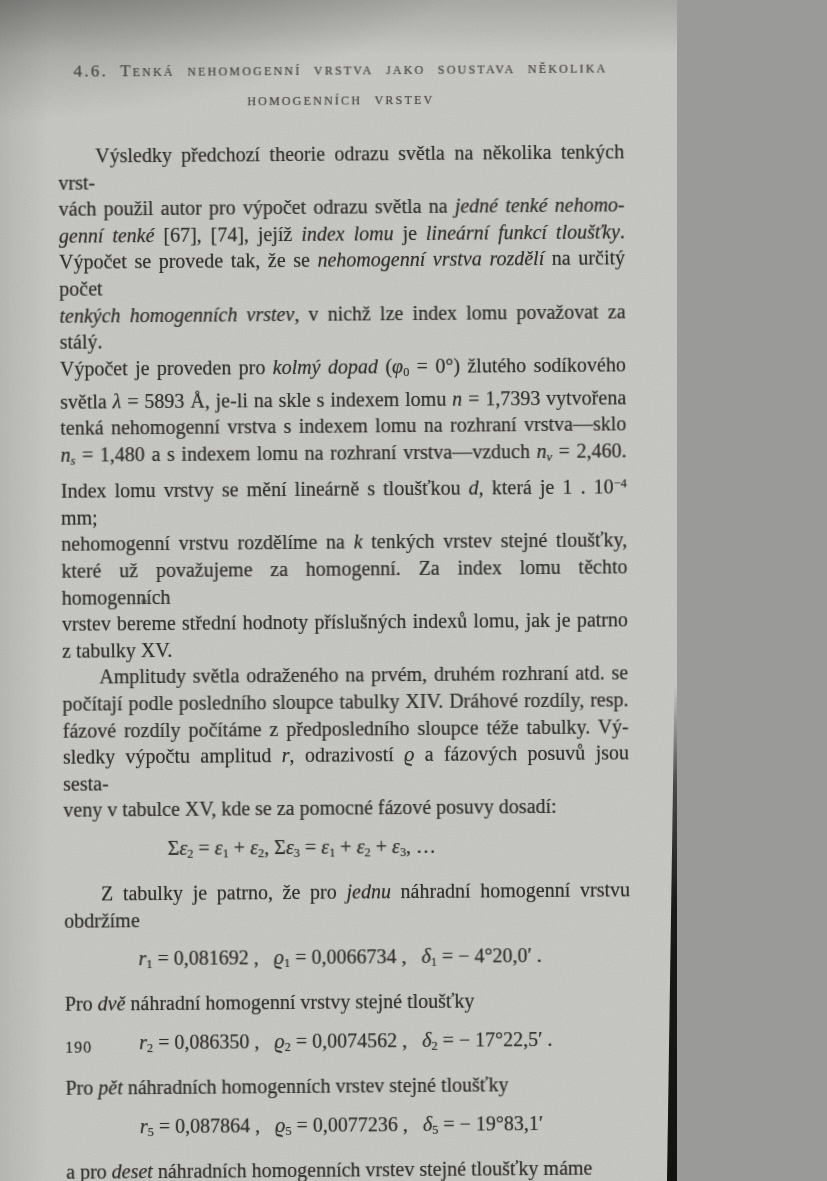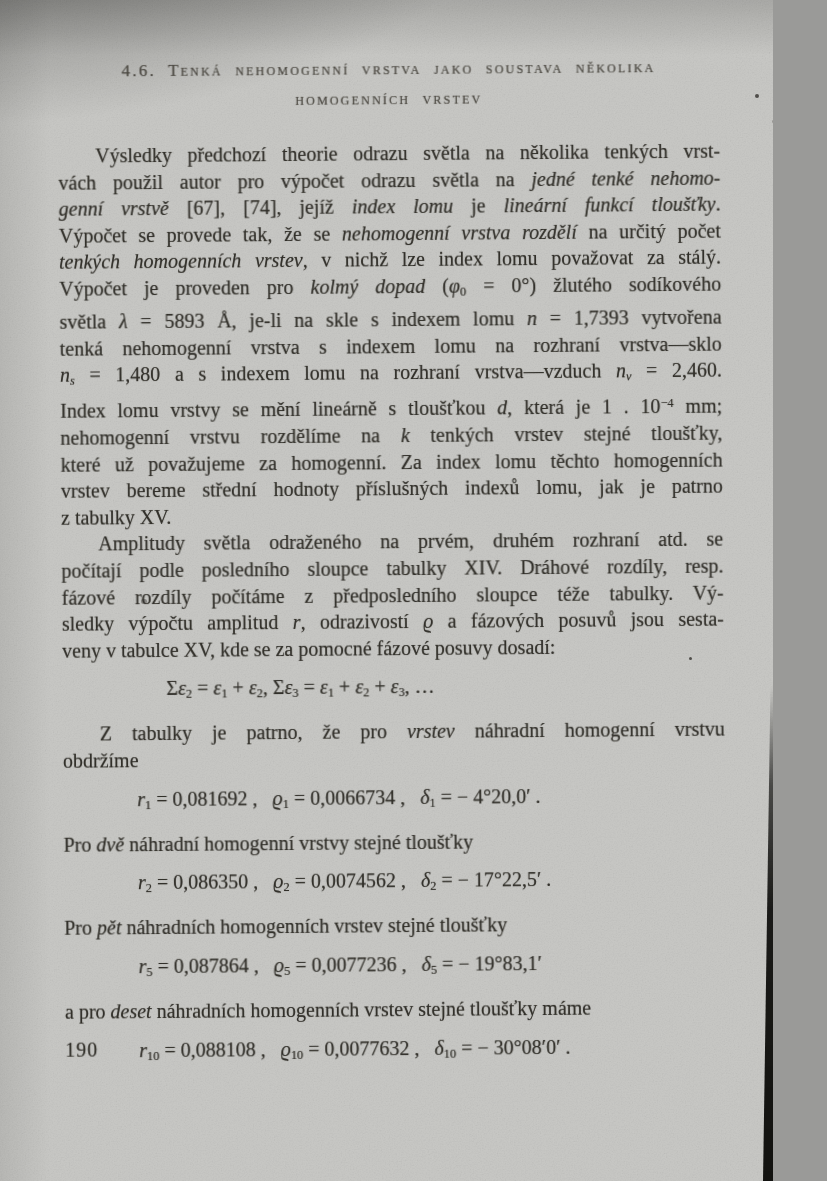--- a/index.html
+++ b/index.html
@@ -1,17 +1,17 @@
 <!DOCTYPE html>
 <html lang="cs"><head>
 <meta charset="utf-8">
 <style>
   html,body { margin:0; padding:0; background:#9a9a98; }
   .page {
-    position:relative; width:773px; height:1181px; overflow:hidden;
+    position:relative; width:677px; height:1181px; overflow:hidden;
     font-family:"Liberation Serif","DejaVu Serif",serif;
     background-color:#c9c9c6;
     background-image:
       radial-gradient(1000px 420px at -8% -10%, rgba(22,22,20,0.55), rgba(22,22,20,0) 58%),
       linear-gradient(to bottom, rgba(35,35,32,0.18), rgba(35,35,32,0) 55px),
       linear-gradient(to right, rgba(45,45,42,0.10), rgba(45,45,42,0) 50px);
   }
   .content {
     position:absolute; inset:0; padding:54px 54px 0 57px;
     transform:rotate(-0.45deg); transform-origin:413px 0;
@@ -24,21 +24,21 @@
   }
   .textblocks { margin-top:26px; font-size:20px; line-height:26.6px;
     text-shadow:0 0 0.7px rgba(49,47,41,0.55); }
   .line { text-align:justify; text-align-last:left; }
   .line.just { text-align-last:justify; }
   .para.indent .line:first-child { text-indent:37px; }
   .eq { margin:12px 0; padding-left:74px; }
   .it { font-style:italic; }
   .sb { font-size:0.62em; vertical-align:-0.28em; }
   .sp { font-size:0.62em; vertical-align:0.5em; }
-  .pagenum { position:absolute; left:57px; top:1036px; font-size:20px;
+  .pagenum { position:absolute; left:57px; top:1036px; font-size:16px;
     letter-spacing:1px; text-shadow:0 0 0.7px rgba(49,47,41,0.55); }
   .edge-right {
     position:absolute; top:686px; right:0; width:10px; height:495px; z-index:4;
     background:linear-gradient(to bottom, rgba(20,20,18,0) 0, rgba(20,20,18,0.7) 20%,
       rgba(16,16,14,0.95) 45%, #12120f 100%);
     clip-path:polygon(75% 0, 100% 0, 100% 100%, 0 100%);
     filter:blur(0.5px);
   }
   .noise { position:absolute; inset:0; width:100%; height:100%; opacity:0.16;
     mix-blend-mode:multiply; pointer-events:none; z-index:5; }
@@ -54,21 +54,21 @@
 <div class="page">
   <div class="content">
     <div class="heading">
       <div class="h-line">4.6. Tenká nehomogenní vrstva jako soustava několika</div>
       <div class="h-line">homogenních vrstev</div>
     </div>
     <div class="textblocks">
         <div class="para indent">
           <div class="line just"><span>Výsledky předchozí theorie odrazu světla na několika tenkých vrst-</span></div>
           <div class="line just"><span>vách použil autor pro výpočet odrazu světla na </span><span class="it">jedné tenké nehomo-</span></div>
-          <div class="line just"><span class="it">genní vrstvě</span><span> [67], [74], jejíž </span><span class="it">index lomu</span><span> je </span><span class="it">lineární funkcí tloušťky</span><span>.</span></div>
+          <div class="line just"><span class="it">genní tenké</span><span> [67], [74], jejíž </span><span class="it">index lomu</span><span> je </span><span class="it">lineární funkcí tloušťky</span><span>.</span></div>
           <div class="line just"><span>Výpočet se provede tak, že se </span><span class="it">nehomogenní vrstva rozdělí</span><span> na určitý počet</span></div>
           <div class="line just"><span class="it">tenkých homogenních vrstev</span><span>, v nichž lze index lomu považovat za stálý.</span></div>
           <div class="line just"><span>Výpočet je proveden pro </span><span class="it">kolmý dopad</span><span> (</span><span class="it">φ</span><span class="sb">0</span><span> = 0°) žlutého sodíkového</span></div>
           <div class="line just"><span>světla </span><span class="it">λ</span><span> = 5893 Å, je-li na skle s indexem lomu </span><span class="it">n</span><span> = 1,7393 vytvořena</span></div>
           <div class="line just"><span>tenká nehomogenní vrstva s indexem lomu na rozhraní vrstva—sklo</span></div>
           <div class="line just"><span class="it">n</span><span class="it sb">s</span><span> = 1,480 a s indexem lomu na rozhraní vrstva—vzduch </span><span class="it">n</span><span class="it sb">v</span><span> = 2,460.</span></div>
           <div class="line just"><span>Index lomu vrstvy se mění lineárně s tloušťkou </span><span class="it">d</span><span>, která je 1 . 10</span><span class="sp">−4</span><span> mm;</span></div>
           <div class="line just"><span>nehomogenní vrstvu rozdělíme na </span><span class="it">k</span><span> tenkých vrstev stejné tloušťky,</span></div>
           <div class="line just"><span>které už považujeme za homogenní. Za index lomu těchto homogenních</span></div>
           <div class="line just"><span>vrstev bereme střední hodnoty příslušných indexů lomu, jak je patrno</span></div>
@@ -76,21 +76,21 @@
         </div>
         <div class="para indent">
           <div class="line just"><span>Amplitudy světla odraženého na prvém, druhém rozhraní atd. se</span></div>
           <div class="line just"><span>počítají podle posledního sloupce tabulky XIV. Dráhové rozdíly, resp.</span></div>
           <div class="line just"><span>fázové rozdíly počítáme z předposledního sloupce téže tabulky. Vý-</span></div>
           <div class="line just"><span>sledky výpočtu amplitud </span><span class="it">r</span><span>, odrazivostí </span><span class="it">ϱ</span><span> a fázových posuvů jsou sesta-</span></div>
           <div class="line"><span>veny v tabulce XV, kde se za pomocné fázové posuvy dosadí:</span></div>
         </div>
         <div class="eq"><span>&nbsp;&nbsp;&nbsp;&nbsp;&nbsp;&nbsp;Σ</span><span class="it">ε</span><span class="sb">2</span><span> = </span><span class="it">ε</span><span class="sb">1</span><span> + </span><span class="it">ε</span><span class="sb">2</span><span>, Σ</span><span class="it">ε</span><span class="sb">3</span><span> = </span><span class="it">ε</span><span class="sb">1</span><span> + </span><span class="it">ε</span><span class="sb">2</span><span> + </span><span class="it">ε</span><span class="sb">3</span><span>, …</span></div>
         <div class="para indent">
-          <div class="line just"><span>Z tabulky je patrno, že pro </span><span class="it">vrstev</span><span> náhradní homogenní vrstvu</span></div>
+          <div class="line just"><span>Z tabulky je patrno, že pro </span><span class="it">jednu</span><span> náhradní homogenní vrstvu</span></div>
           <div class="line"><span>obdržíme</span></div>
         </div>
         <div class="eq"><span class="it">r</span><span class="sb">1</span><span> = 0,081692 ,</span><span>&nbsp;&nbsp;&nbsp;</span><span class="it">ϱ</span><span class="sb">1</span><span> = 0,0066734 ,</span><span>&nbsp;&nbsp;&nbsp;</span><span class="it">δ</span><span class="sb">1</span><span> = − 4°20,0′ .</span></div>
         <div class="para">
           <div class="line"><span>Pro </span><span class="it">dvě</span><span> náhradní homogenní vrstvy stejné tloušťky</span></div>
         </div>
         <div class="eq"><span class="it">r</span><span class="sb">2</span><span> = 0,086350 ,</span><span>&nbsp;&nbsp;&nbsp;</span><span class="it">ϱ</span><span class="sb">2</span><span> = 0,0074562 ,</span><span>&nbsp;&nbsp;&nbsp;</span><span class="it">δ</span><span class="sb">2</span><span> = − 17°22,5′ .</span></div>
         <div class="para">
           <div class="line"><span>Pro </span><span class="it">pět</span><span> náhradních homogenních vrstev stejné tloušťky</span></div>
         </div>

